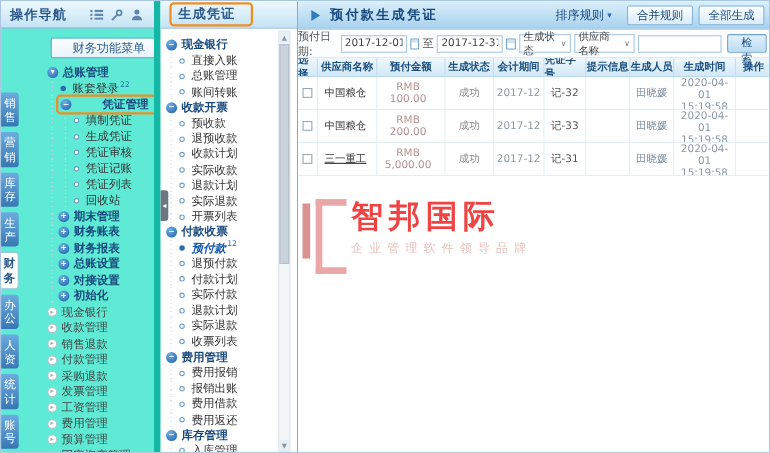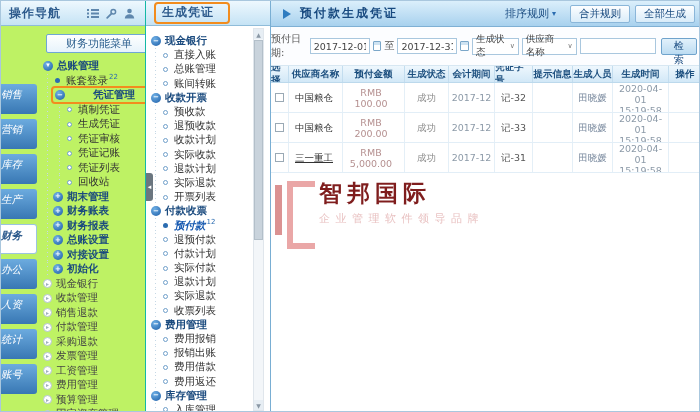--- a/index.html
+++ b/index.html
@@ -6,28 +6,28 @@
   html,body { width:700px; height:412px; overflow:hidden; }
   body { font-family:"DejaVu Sans","Liberation Sans",sans-serif; background:#fff; position:relative; }
   .app { position:absolute; inset:0; width:700px; height:412px; border:1px solid #a9c7de; overflow:hidden; background:#fff; }
 
   
   .phead { height:25px; background:linear-gradient(#eef8fe,#c5e3f5); border-bottom:1px solid #8fbcd9;
            display:flex; align-items:center; padding:0 8px; }
   .phead .ptitle { font-size:12px; font-weight:bold; color:#2c5a8c; letter-spacing:1px; }
 
   
-  .left-panel { position:absolute; left:0; top:0; width:145px; height:412px; border-right:1px solid #14b8a6; background:#bef264; }
+  .left-panel { position:absolute; left:0; top:0; width:145px; height:412px; border-right:6px solid #14b8a6; background:#5eead4; }
   .ph-icons { margin-left:auto; display:flex; gap:7px; align-items:center; padding-right:2px; }
   .ph-icons svg { display:block; }
 
   .tab-strip { position:absolute; left:0; top:25px; width:21px; bottom:0; display:flex; flex-direction:column; padding-top:58px; }
-  .vtab { width:36px; min-height:30px; margin-bottom:5px; padding:4px 0; border-radius:0 3px 3px 0;
+  .vtab { width:16px; min-height:30px; margin-bottom:5px; padding:4px 0; border-radius:0 3px 3px 0;
           background:linear-gradient(#6cabdf,#3877b3); color:#fff; font-size:10.5px; line-height:1.2;
-          text-align:left; word-break:break-all; cursor:pointer;font-style:italic; }
+          text-align:center; word-break:break-all; cursor:pointer; }
   .vtab.active { background:#fff; color:#2c5a8c; border:1px solid #9cc3e0; border-left:none; font-weight:bold; }
 
   .left-body { position:absolute; left:21px; top:25px; right:0; bottom:0; overflow:hidden;margin-left:16px; }
   .menu-btn { display:block; margin:8px 8px 6px 8px; width:106px; height:19px; border:1px solid #6fa7d4; border-radius:2px;
               background:linear-gradient(#feffff,#e7f3fb); color:#2b5f8e; font-size:11px; font-family:inherit; cursor:pointer; }
 
   
   .tree { font-size:10.5px; color:#333; }
   .titem { height:14.5px; display:flex; align-items:center; white-space:nowrap; cursor:pointer; }
   .mid-tree .titem { height:14.2px; }
@@ -76,21 +76,21 @@
   .title-bar { height:26px; background:linear-gradient(#dbeffb,#a8d1ee); border-bottom:1px solid #7fb0d4;
                display:flex; align-items:center; padding:0 6px 0 12px; }
   .arrow-ico { width:0; height:0; border:5px solid transparent; border-left:8px solid #2e7cc0; margin-right:4px; }
   .rtitle { font-size:12px; font-weight:bold; color:#17497f; letter-spacing:2px; }
   .sort { margin-left:auto; font-size:11px; color:#17497f; cursor:pointer; display:flex; align-items:center; gap:3px; }
   .sort .chev { font-size:8px; color:#2b6cb0; }
   .tb-btn { height:18px; padding:0 8px; margin-left:5px; font-size:10.5px; font-family:inherit; color:#17497f;
             background:linear-gradient(#fdfeff,#d9ecf9); border:1px solid #8ab6d9; border-radius:2px; cursor:pointer; }
   .tb-btn.first { margin-left:14px; }
 
-  .filter-bar { height:39px; display:flex; align-items:center; justify-content:flex-end; gap:3px;
+  .filter-bar { height:26px; display:flex; align-items:center; justify-content:flex-end; gap:3px;
                 padding-right:4px; background:#fcfdff; border-bottom:1px solid #d7e7f2; font-size:10px; color:#555; }
   .f-input { height:16px; border:1px solid #a9c7de; font-size:9.5px; color:#444; padding:0 3px; font-family:inherit; background:#fff; }
   .f-date { width:60px; }
   .f-key { width:76px; }
   .cal-ico { width:10px; height:10px; border:1px solid #7ba7c9; border-radius:1px;
              background:linear-gradient(#cfe3f2 0 3px, #fff 3px); cursor:pointer; }
   .f-select { height:17px; border:1px solid #a9c7de; background:#fff; display:flex; align-items:center; gap:4px;
               font-size:9.5px; color:#444; padding:0 3px; cursor:pointer; }
   .f-select .chev { font-size:7px; color:#777; }
   .search-btn { height:17px; padding:0 9px; margin-left:2px; font-size:10px; font-family:inherit; color:#17497f;
@@ -122,21 +122,21 @@
   .gr > span:nth-of-type(9) { color:#8c9aa8; }
   .gr.underline > span:nth-of-type(2) { text-decoration:underline; cursor:pointer; }
   .cb { width:9px; height:9px; border:1px solid #9aa9b5; background:#fff; cursor:pointer; }
 
   
   .watermark { position:absolute; left:4px; top:180px; display:flex; align-items:flex-start; gap:8px; pointer-events:none; }
   .wm-logo { position:relative; width:36px; height:58px; }
   .wm-logo::before { content:""; position:absolute; left:0; top:4px; width:7px; height:50px; background:#db9292; }
   .wm-logo::after { content:""; position:absolute; left:12px; top:0; width:22px; height:56px;
                     border:6px solid #eaa7a7; border-right:none; }
-  .wm-text .brand { font-size:23px; font-weight:bold; color:#7f1d1d; letter-spacing:5px; line-height:1.1; }
+  .wm-text .brand { font-size:29px; font-weight:bold; color:#ef4444; letter-spacing:5px; line-height:1.1; }
   .wm-text .tagline { margin-top:5px; font-size:11px; color:#e9c2c2; letter-spacing:5.5px; }
 </style>
 </head>
 <body>
 
 <div class="app">
 
   <aside class="left-panel">
     <div class="phead">
       <span class="ptitle">操作导航</span>

